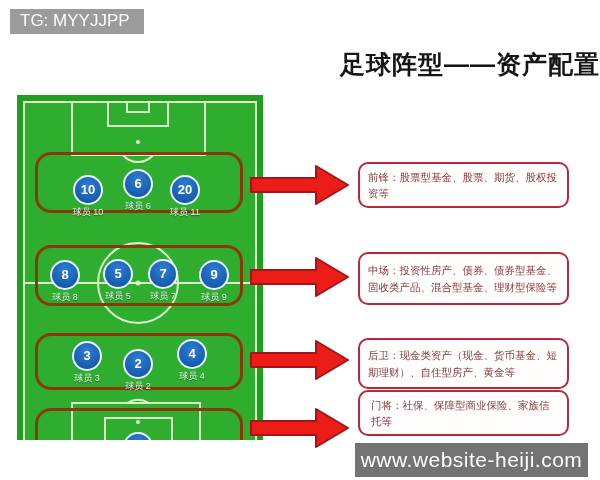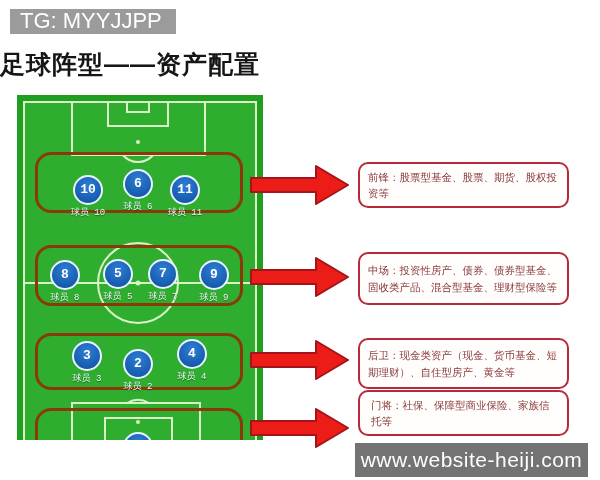--- a/index.html
+++ b/index.html
@@ -1,34 +1,34 @@
 <!DOCTYPE html>
 <html><head>
 <meta charset="utf-8">
 <style>
   * { margin:0; padding:0; box-sizing:border-box; }
   body { background:#ffffff; font-family:"Liberation Sans","DejaVu Sans",sans-serif; }
   .stage { position:relative; width:600px; height:480px; background:#ffffff; overflow:hidden; }
 
   .badge { position:absolute; left:10px; top:9px; height:25px; line-height:23px;
-           padding:0 14px 0 10px; background:#9b9b9b; color:#ffffff; font-size:22px; }
+           padding:0 14px 0 10px; background:#9b9b9b; color:#ffffff; font-size:17px; }
 
-  .title { position:absolute; left:0; right:0; top:48px; text-align:left;
+  .title { position:absolute; left:0; right:0; top:48px; text-align:right;
            font-size:25px; font-weight:700; color:#161616; letter-spacing:1px; }
 
   .pitch { position:absolute; left:17px; top:95px; width:246px; height:345px; overflow:hidden; }
   .pitch svg { position:absolute; left:0; top:0; }
 
   .grp { position:absolute; left:18px; width:208px; border:3px solid #8a3a0a; border-radius:16px; }
   .grp-1 { top:57px;  height:61px; }
   .grp-2 { top:150px; height:61px; }
   .grp-3 { top:238px; height:57px; }
   .grp-4 { top:313px; height:60px; }
 
-  .player { position:absolute; width:44px; text-align:center;font-family:Liberation Mono, monospace; }
+  .player { position:absolute; width:44px; text-align:center; }
   .pcircle { width:30px; height:30px; margin:0 auto; border-radius:50%;
              background:radial-gradient(circle at 50% 32%, #2e7ed6, #0d4f9e);
              border:2px solid #e9f3ff; color:#ffffff; font-size:13px; font-weight:700;
              line-height:26px; text-align:center; }
   .plabel { margin-top:1px; color:#f2faff; font-size:9px; white-space:nowrap;
             text-shadow:0 1px 1px rgba(0,0,0,.45); }
 
   .arrow { position:absolute; left:250px; width:100px; height:44px; }
 
   .abox { position:absolute; left:358px; width:211px; background:#fffefd;
@@ -81,21 +81,21 @@
 
     <div class="player" style="left:49px;top:80px">
       <div class="pcircle">10</div>
       <div class="plabel">球员 10</div>
     </div>
     <div class="player" style="left:99px;top:74px">
       <div class="pcircle">6</div>
       <div class="plabel">球员 6</div>
     </div>
     <div class="player" style="left:146px;top:80px">
-      <div class="pcircle">11</div>
+      <div class="pcircle">20</div>
       <div class="plabel">球员 11</div>
     </div>
 
     <div class="player" style="left:26px;top:165px">
       <div class="pcircle">8</div>
       <div class="plabel">球员 8</div>
     </div>
     <div class="player" style="left:79px;top:164px">
       <div class="pcircle">5</div>
       <div class="plabel">球员 5</div>

